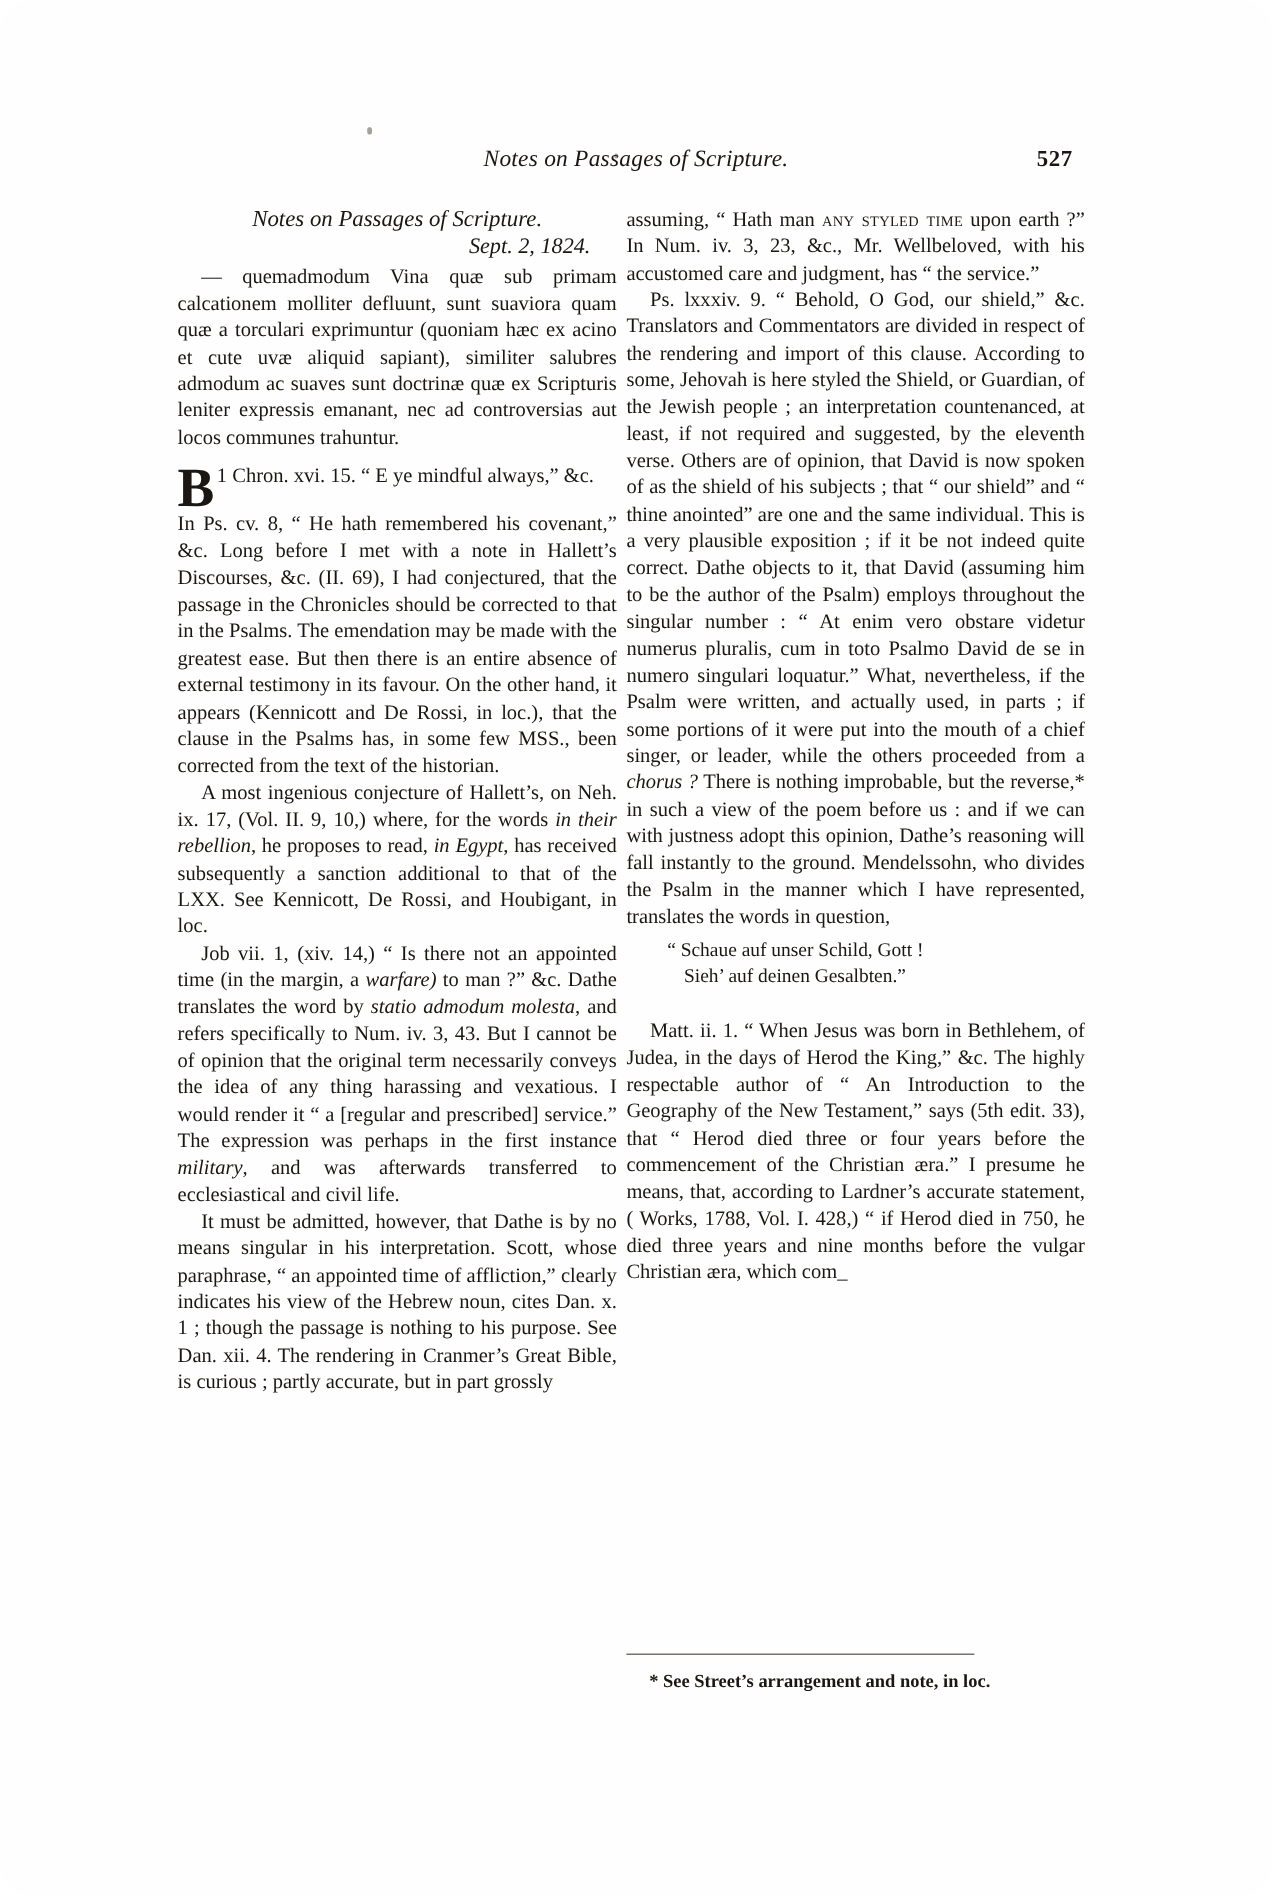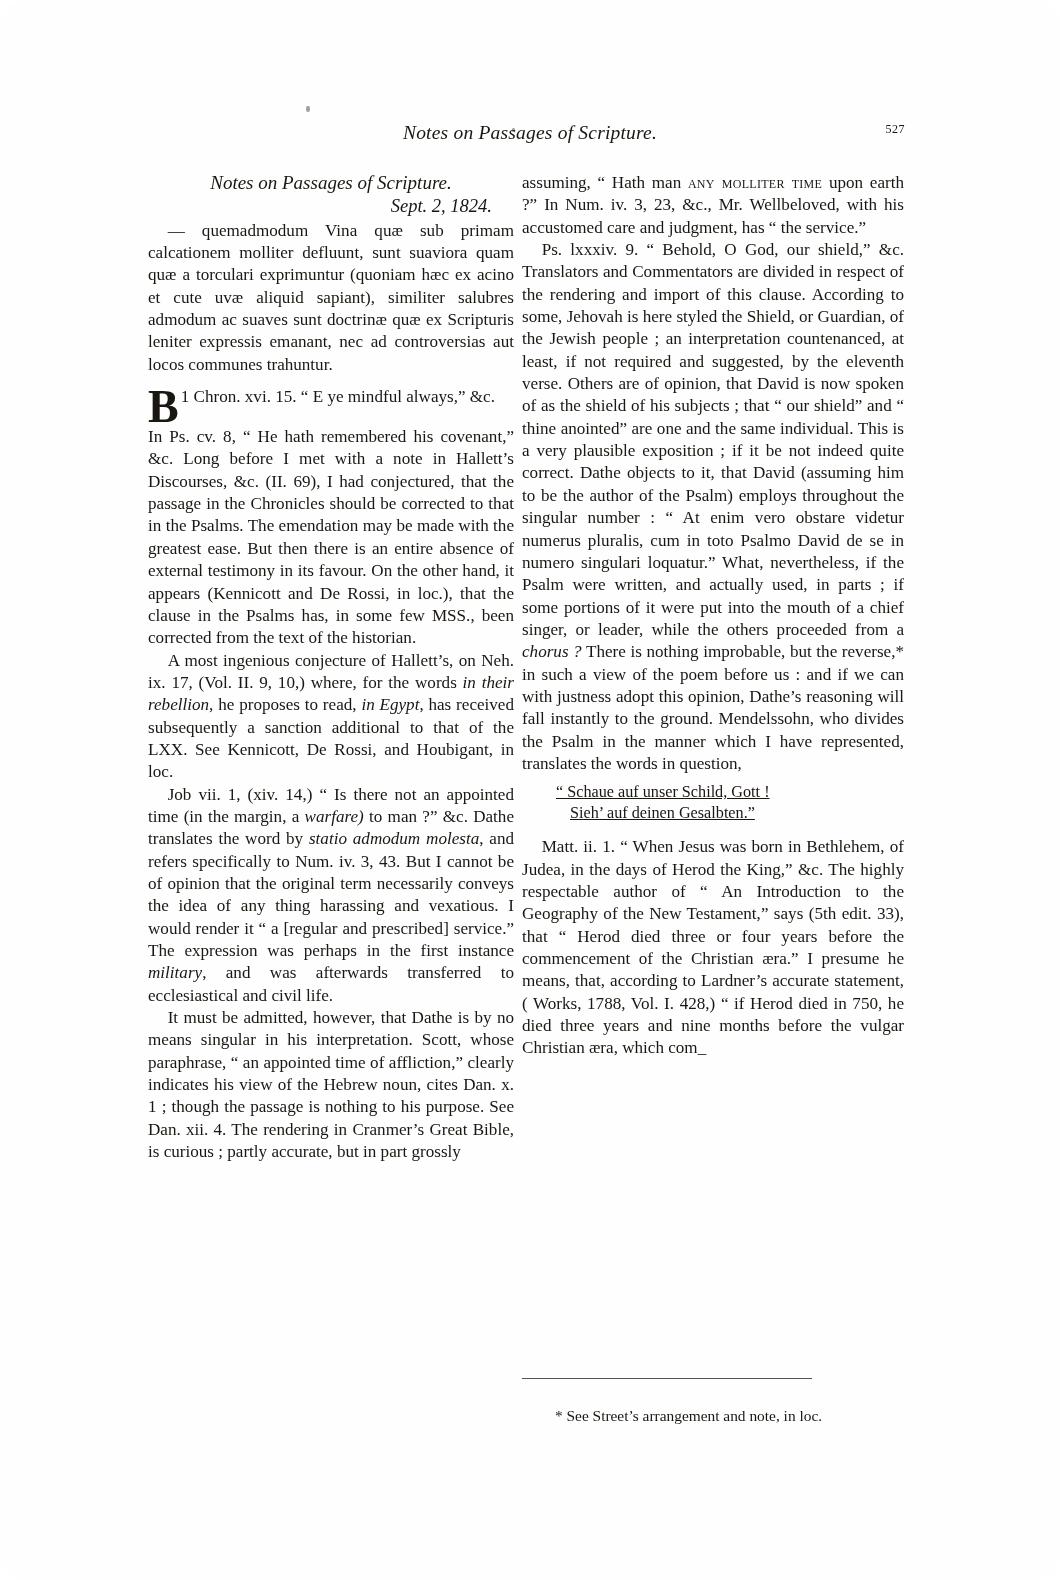--- a/index.html
+++ b/index.html
@@ -37,24 +37,24 @@
     position: absolute;
     left: 0; right: 0;
     text-align: center;
     font-style: italic;
     font-size: 19.5px;
     letter-spacing: 0.2px;
     white-space: nowrap;
   }
   .running-head .rh-folio {
     position: absolute;
-    right: 5px;
+    right: 16px;
     top: 0px;
-    font-size: 12px;
-    font-weight: 400;
+    font-size: 19px;
+    font-weight: 700;
     letter-spacing: 0.5px;
   }
 
   
   .col {
     position: absolute;
     top: 172px;
     width: 366px;
     font-size: 17.1px;
     line-height: 22.35px;
@@ -127,25 +127,24 @@
     font-weight: 700;
     font-family: "Liberation Serif", "DejaVu Serif", serif;
     margin: 2px 2px 0 0;
     padding: 0;
   }
   .ref-lead { white-space: nowrap; }
 
   
   .verse {
     text-indent: 0;
-    margin: 7px 0 12px 0;
+    margin: 7px 0 24px 0;
     padding-left: 34px;
     font-size: 16.2px;
     line-height: 21px;
-    text-decoration: underline;
   }
   .verse .vline { display: block; }
   .verse .vline.indent { padding-left: 14px; }
 
   
   .footnote-rule {
     position: absolute;
     left: 522px;
     top: 1378px;
     width: 290px;
@@ -155,21 +154,21 @@
   }
   .footnote {
     position: absolute;
     left: 522px;
     top: 1390px;
     width: 382px;
     font-size: 15.4px;
     line-height: 20.5px;
     text-align: left;
   }
-  .footnote p { text-indent: 1.1em; margin: 16px; }
+  .footnote p { text-indent: 1.1em; margin: 2px; font-weight: bold; }
 
   
   .speck {
     position: absolute;
     background: #4a443c;
     opacity: 0.5;
     border-radius: 40%;
   }
 </style>
 </head>
@@ -202,21 +201,21 @@
 
     <p><span>A most ingenious conjecture of Hallett’s, on Neh. ix. 17, (Vol. II. 9, 10,) where, for the words </span><span class="it">in their rebellion</span><span>, he proposes to read, </span><span class="it">in Egypt</span><span>, has received subsequently a sanction additional to that of the LXX. See Kennicott, De Rossi, and Houbigant, in loc.</span></p>
 
     <p><span>Job vii. 1, (xiv. 14,) “ Is there not an appointed time (in the margin, a </span><span class="it">warfare)</span><span> to man ?” &amp;c. Dathe translates the word by </span><span class="it">statio admodum molesta</span><span>, and refers specifically to Num. iv. 3, 43. But I cannot be of opinion that the original term necessarily conveys the idea of any thing harassing and vexatious. I would render it “ a [regular and prescribed] service.” The expression was perhaps in the first instance </span><span class="it">military</span><span>, and was afterwards transferred to ecclesiastical and civil life.</span></p>
 
     <p>It must be admitted, however, that Dathe is by no means singular in his interpretation. Scott, whose paraphrase, “ an appointed time of affliction,” clearly indicates his view of the Hebrew noun, cites Dan. x. 1 ; though the passage is nothing to his purpose. See Dan. xii. 4. The rendering in Cranmer’s Great Bible, is curious ; partly accurate, but in part grossly</p>
   </div>
 
   <div class="col col-right">
 
-    <p class="noindent"><span>assuming, “ Hath man </span><span class="sc">any molliter time</span><span> upon earth ?” In Num. iv. 3, 23, &amp;c., Mr. Wellbeloved, with his accustomed care and judgment, has “ the service.”</span></p>
+    <p class="noindent"><span>assuming, “ Hath man </span><span class="sc">any styled time</span><span> upon earth ?” In Num. iv. 3, 23, &amp;c., Mr. Wellbeloved, with his accustomed care and judgment, has “ the service.”</span></p>
 
     <p><span>Ps. lxxxiv. 9. “ Behold, O God, our shield,” &amp;c. Translators and Commentators are divided in respect of the rendering and import of this clause. According to some, Jehovah is here styled the Shield, or Guardian, of the Jewish people ; an interpretation countenanced, at least, if not required and suggested, by the eleventh verse. Others are of opinion, that David is now spoken of as the shield of his subjects ; that “ our shield” and “ thine anointed” are one and the same individual. This is a very plausible exposition ; if it be not indeed quite correct. Dathe objects to it, that David (assuming him to be the author of the Psalm) employs throughout the singular number : “ At enim vero obstare videtur numerus pluralis, cum in toto Psalmo David de se in numero singulari loquatur.” What, nevertheless, if the Psalm were written, and actually used, in parts ; if some portions of it were put into the mouth of a chief singer, or leader, while the others proceeded from a </span><span class="it">chorus ?</span><span> There is nothing improbable, but the reverse,* in such a view of the poem before us : and if we can with justness adopt this opinion, Dathe’s reasoning will fall instantly to the ground. Mendelssohn, who divides the Psalm in the manner which I have represented, translates the words in question,</span></p>
 
     <div class="verse">
       <span class="vline">“ Schaue auf unser Schild, Gott !</span>
       <span class="vline indent">Sieh’ auf deinen Gesalbten.”</span>
     </div>
 
     <p>Matt. ii. 1. “ When Jesus was born in Bethlehem, of Judea, in the days of Herod the King,” &amp;c. The highly respectable author of “ An Introduction to the Geography of the New Testament,” says (5th edit. 33), that “ Herod died three or four years before the commencement of the Christian æra.” I presume he means, that, according to Lardner’s accurate statement, ( Works, 1788, Vol. I. 428,) “ if Herod died in 750, he died three years and nine months before the vulgar Christian æra, which com_</p>
   </div>

